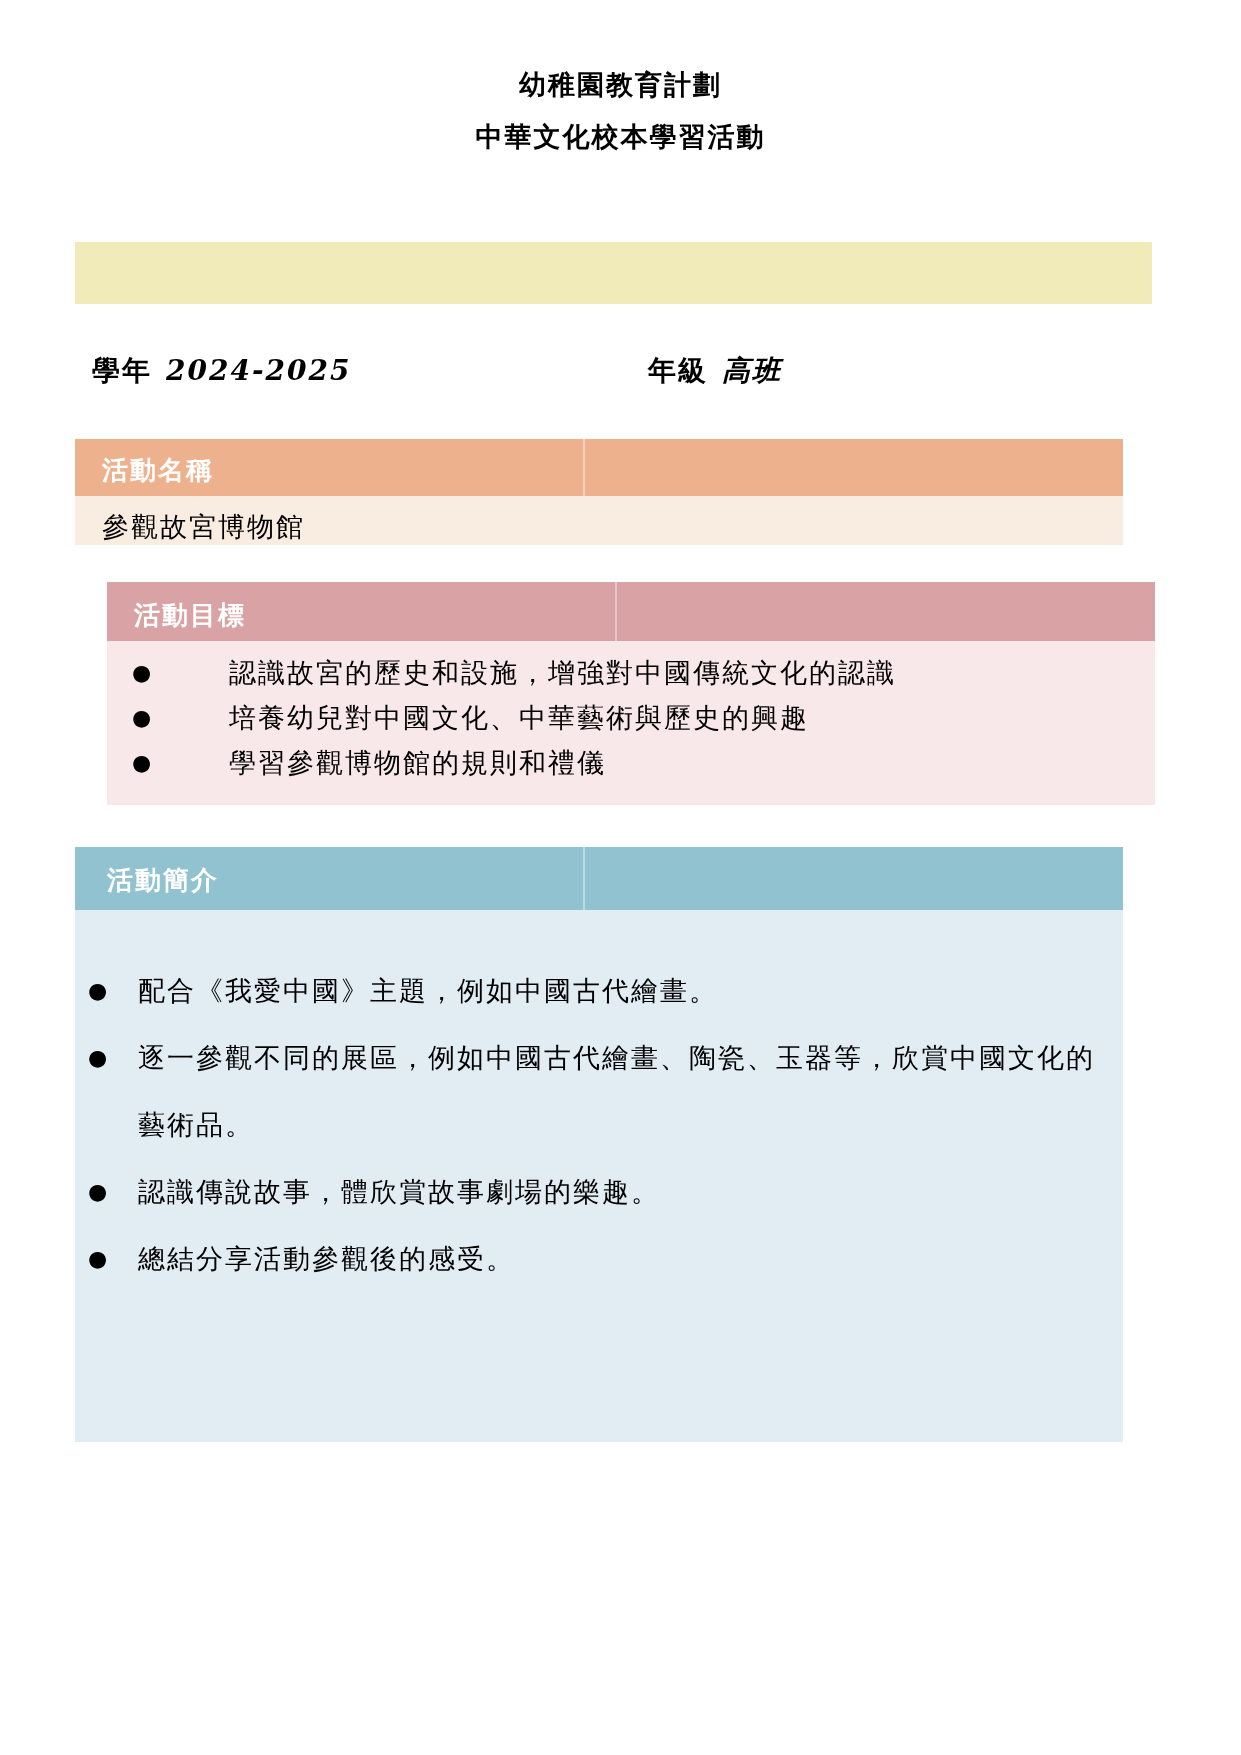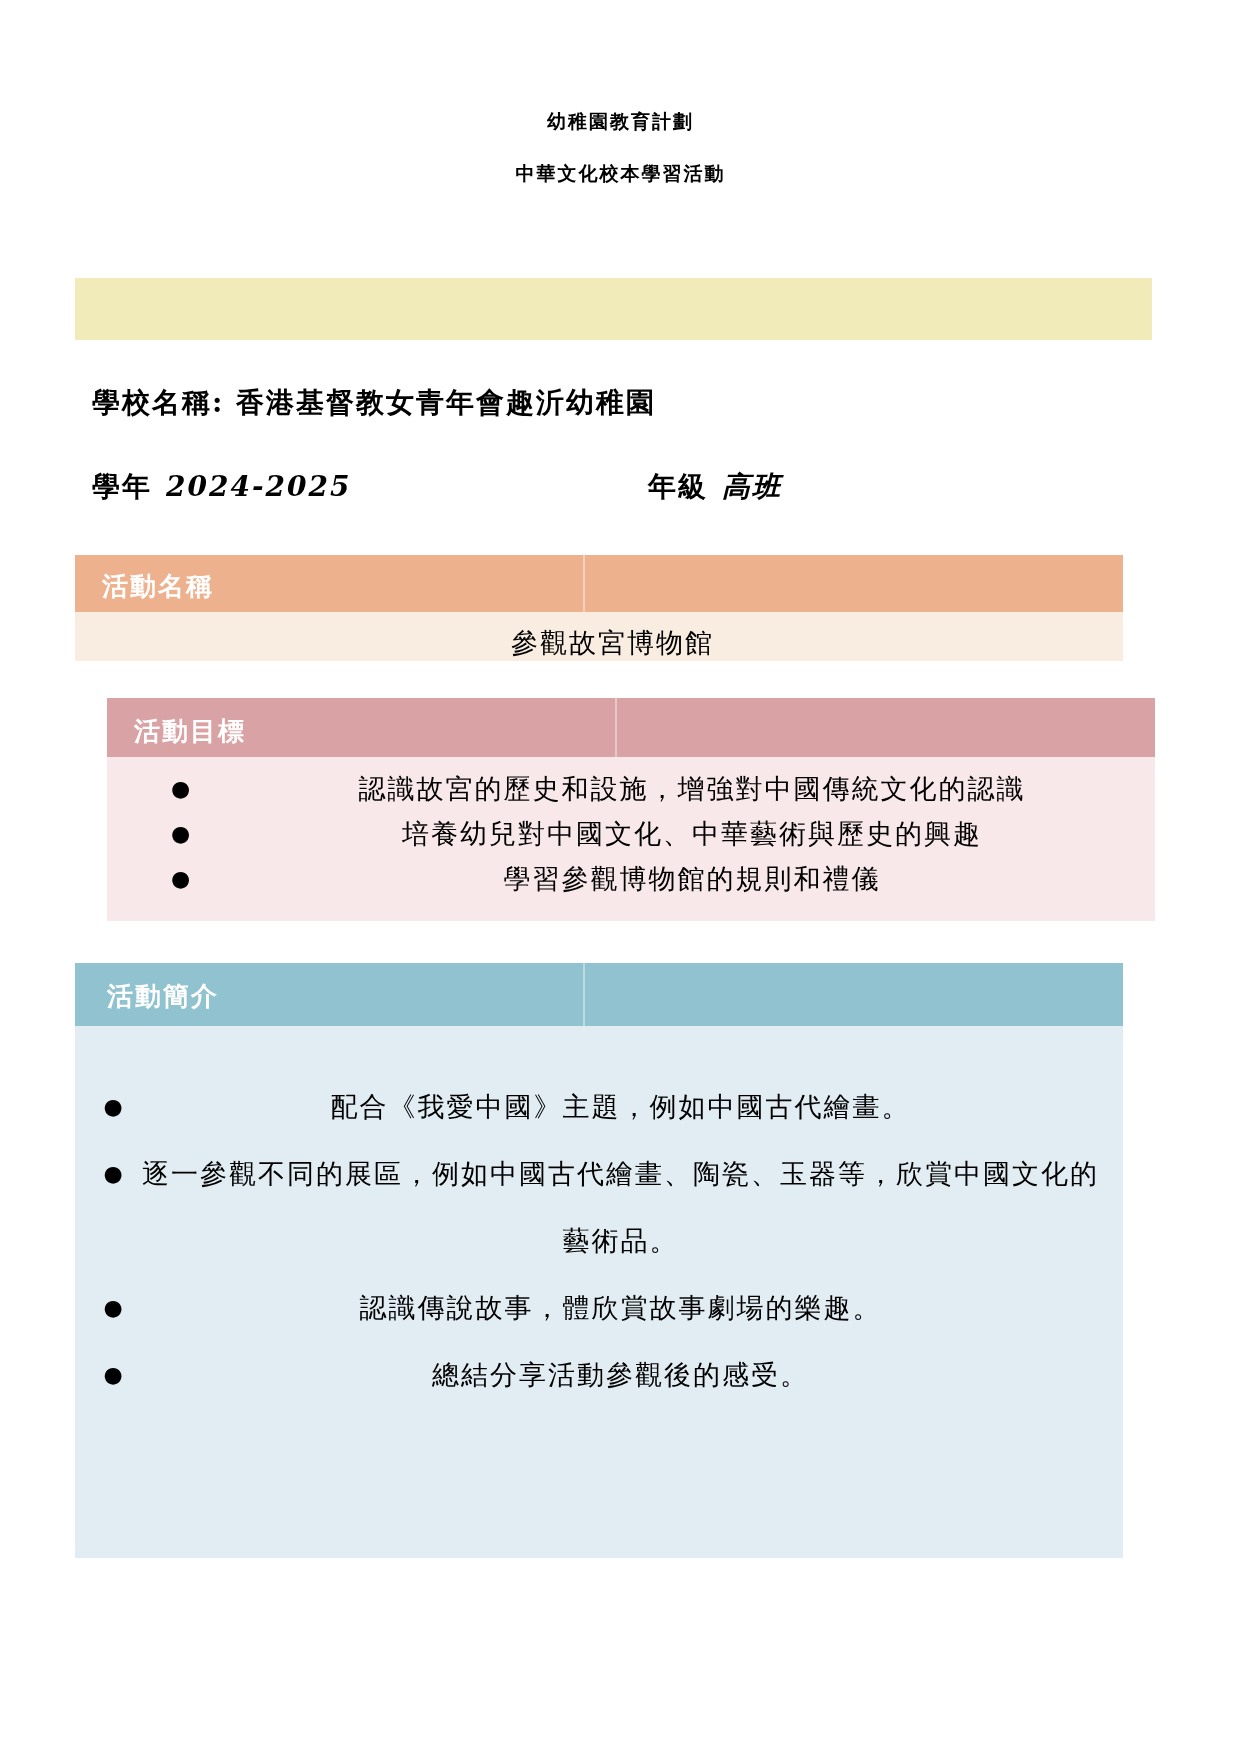--- a/index.html
+++ b/index.html
@@ -4,42 +4,42 @@
 <style>
   html,body { margin:0; padding:0; background:#ffffff; }
   .page {
     position:relative;
     width:1241px; height:1755px;
     background:#ffffff;
     font-family:"DejaVu Serif","Liberation Serif",serif;
     color:#000;
     overflow:hidden;
   }
-  .titles { text-align:center; padding-top:106px; font-weight:bold; font-size:19px; letter-spacing:2px; line-height:30px; }
+  .titles { text-align:center; padding-top:70px; font-weight:bold; font-size:27px; letter-spacing:2px; line-height:30px; }
   .title-line2 { margin-top:22px; }
 
   .banner {
     margin:90px 0 0 75px;
     width:1077px; height:62px;
   }
 
   .school-line {
     margin:46px 0 0 92px;
     font-size:28px; font-weight:bold; letter-spacing:2px; line-height:34px;
   }
   .year-row {
     position:relative;
     margin:50px 0 0 92px;
     height:34px;
     font-size:28px; font-weight:bold; letter-spacing:2px; line-height:34px;
   }
   .value-gap { margin-left:14px;font-style:italic; }
   .grade-group { position:absolute; left:556px; top:0; }
 
-  .section { margin-left:75px; width:1048px;text-align:center; }
+  .section { margin-left:75px; width:1048px; }
   .sec-header {
     position:relative;
     box-sizing:border-box;
     height:57px;
     display:flex; align-items:flex-end;
     padding:0 0 8px 27px;
     color:#ffffff; font-weight:bold; font-size:26px; letter-spacing:2px;
   }
   .hdr-divider {
     position:absolute; left:508px; top:0; bottom:0; width:2px;
@@ -72,21 +72,20 @@
 
 <div class="page">
 
   <div class="titles">
     <div class="title-line1">幼稚園教育計劃</div>
     <div class="title-line2">中華文化校本學習活動</div>
   </div>
 
   <div class="banner" style="background-color: rgb(240, 235, 185);"></div>
 
-  <div class="school-line">學校名稱: 香港基督教女青年會趣沂幼稚園</div>
 
   <div class="year-row">
     <span>學年</span><span class="value-gap">2024-2025</span>
     <span class="grade-group"><span>年級</span><span class="value-gap">高班</span></span>
   </div>
 
   <div class="section sec-activity">
     <div class="sec-header" style="background-color: rgb(237, 178, 141);">
       <span>活動名稱</span>
       <span class="hdr-divider"></span>

